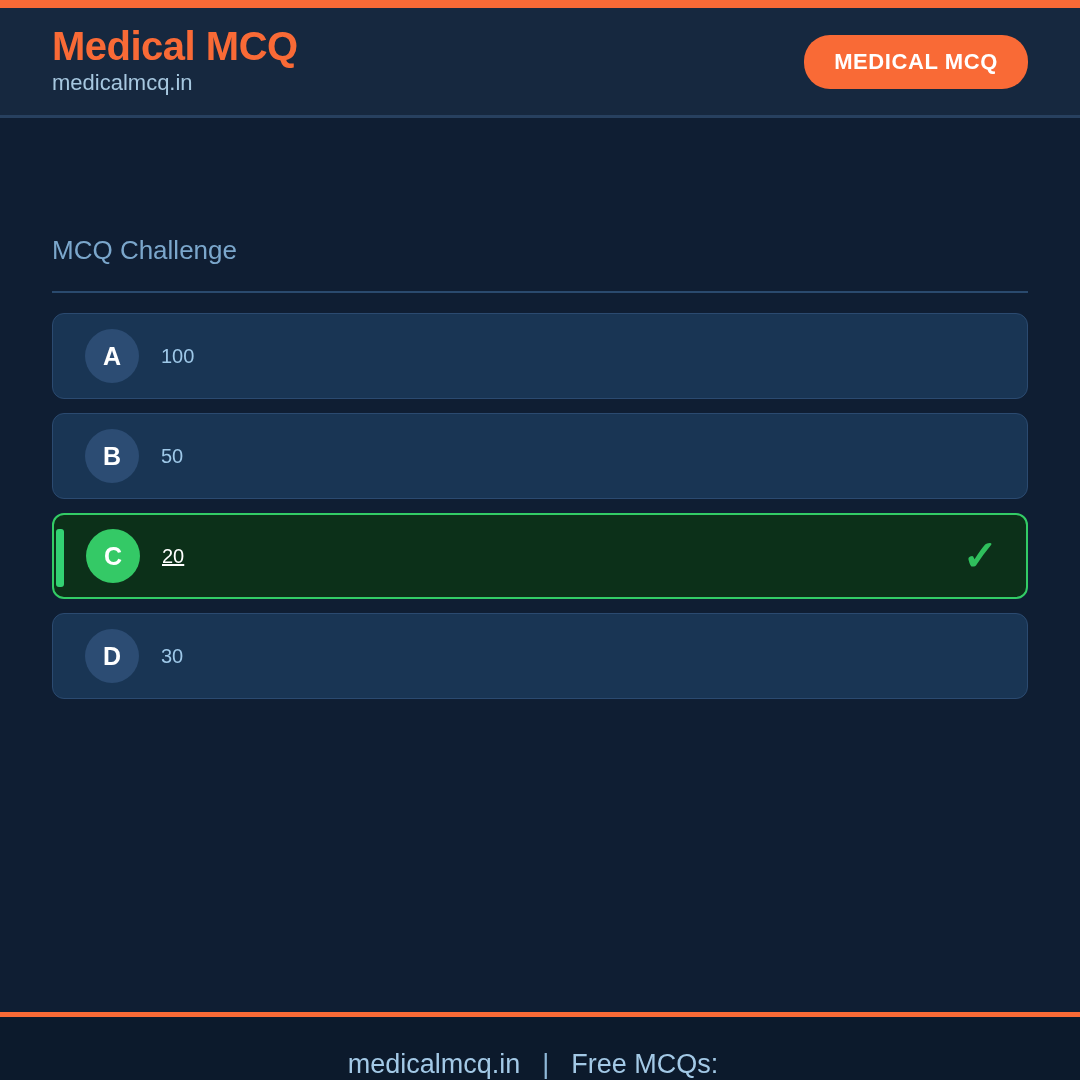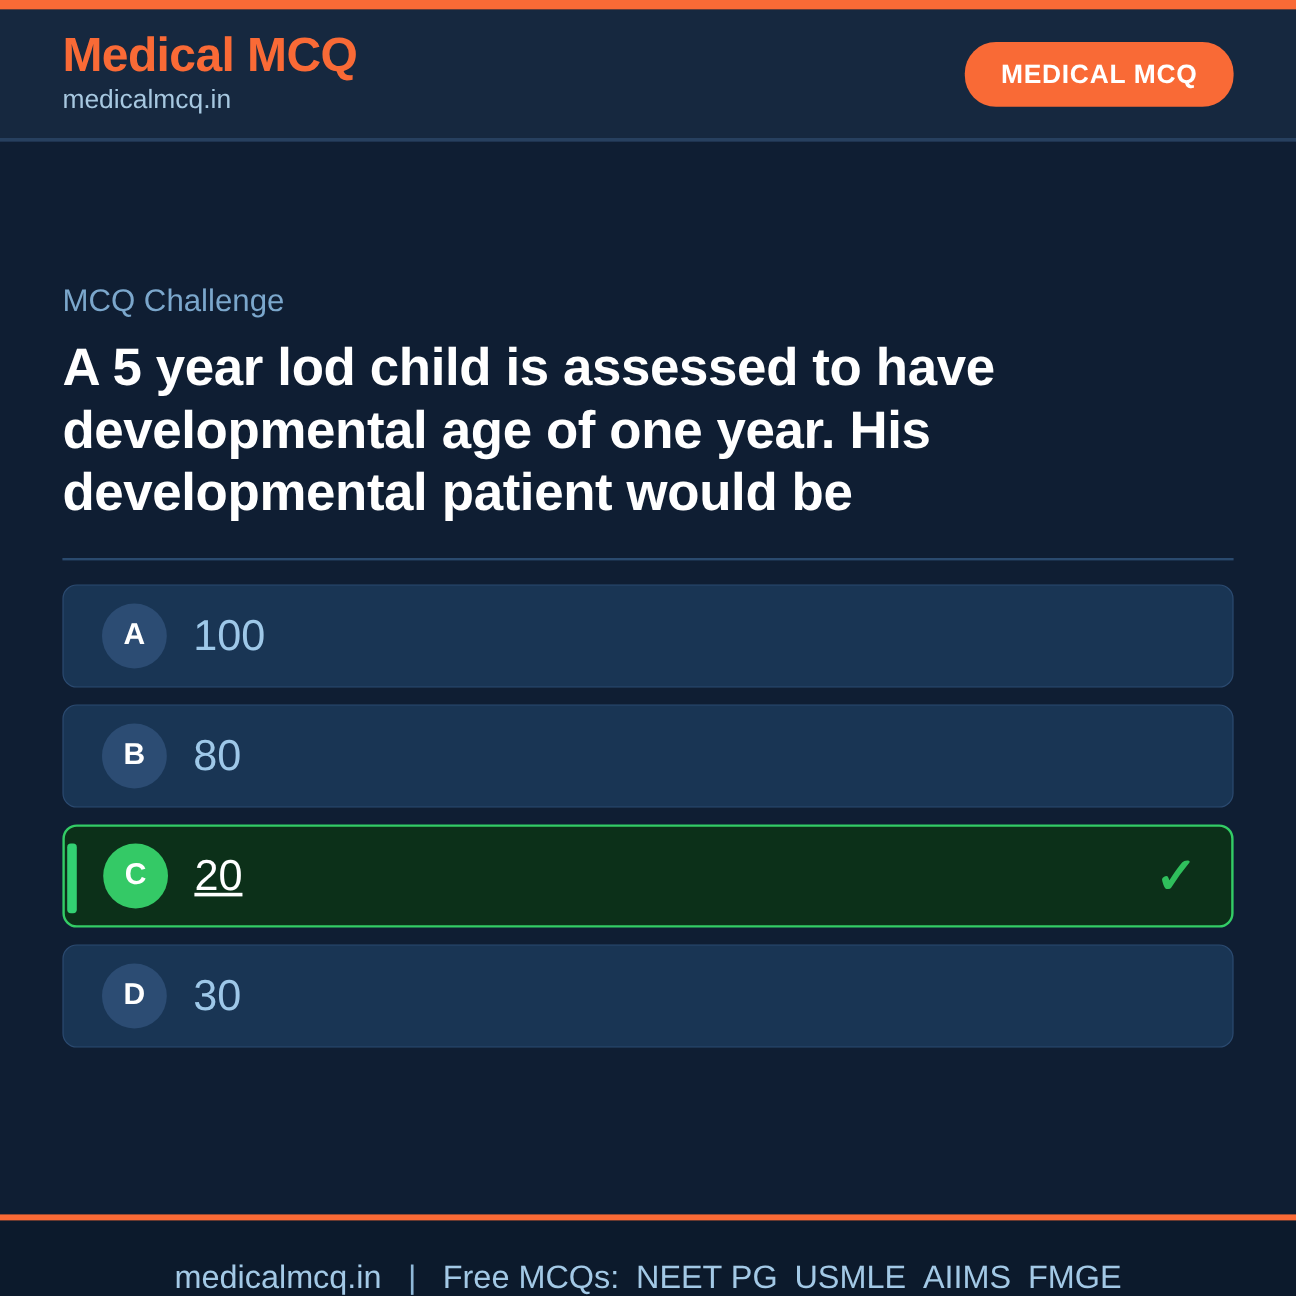--- a/index.html
+++ b/index.html
@@ -87,21 +87,21 @@
     background:#2a4straight; background:#2c4straight; background:#2b4straight;
     background:#2c4c73;
     color:#ffffff; font-size:25px; font-weight:bold;
     display:flex; align-items:center; justify-content:center;
     margin-left:6px;
   }
   .option-row.correct .option-letter {
     background:#34c966; color:#ffffff;
   }
   .option-text {
-    color:#9ec8e8; font-size:36px; margin-left:22px; line-height:1;
+    color:#9ec8e8; font-size:20px; margin-left:22px; line-height:1;
   }
   .option-row.correct .option-text { color:#ffffff;text-decoration:underline; }
   .option-check {
     margin-left:auto; color:#2fbf5c; font-size:42px; line-height:1;
     display:none; font-weight:bold;
   }
   .option-row.correct .option-check { display:block; }
 
   
   #footer {
@@ -125,46 +125,44 @@
 <div id="header">
   <div id="brand-block">
     <div id="brand-title">Medical MCQ</div>
     <div id="brand-domain">medicalmcq.in</div>
   </div>
   <div id="brand-badge">MEDICAL MCQ</div>
 </div>
 
 <div id="content">
   <div id="challenge-label">MCQ Challenge</div>
-  <div id="question-text">A 5 year lod child is assessed to have developmental age of one year. His developmental patient would be</div>
   <div id="question-divider"></div>
 
   <div id="options-list">
 
   <div class="option-row">
         <div class="option-letter">A</div>
         <div class="option-text">100</div>
       </div>
       <div class="option-row">
         <div class="option-letter">B</div>
-        <div class="option-text">80</div>
+        <div class="option-text">50</div>
       </div>
       <div class="option-row correct">
         <div class="option-accent"></div>
         <div class="option-letter">C</div>
         <div class="option-text">20</div>
         <div class="option-check">✓</div>
       </div>
       <div class="option-row">
         <div class="option-letter">D</div>
         <div class="option-text">30</div>
       </div>
     </div>
 </div>
 
 <div id="footer">
   <div id="footer-inner">
     <span id="footer-site">medicalmcq.in</span>
     <span id="footer-sep">|</span>
     <span id="footer-label">Free MCQs:</span>
-    <span id="footer-exams"><span class="footer-exam">NEET PG</span><span class="footer-exam">USMLE</span><span class="footer-exam">AIIMS</span><span class="footer-exam">FMGE</span></span>
   </div>
 </div>
 
 </body></html>

